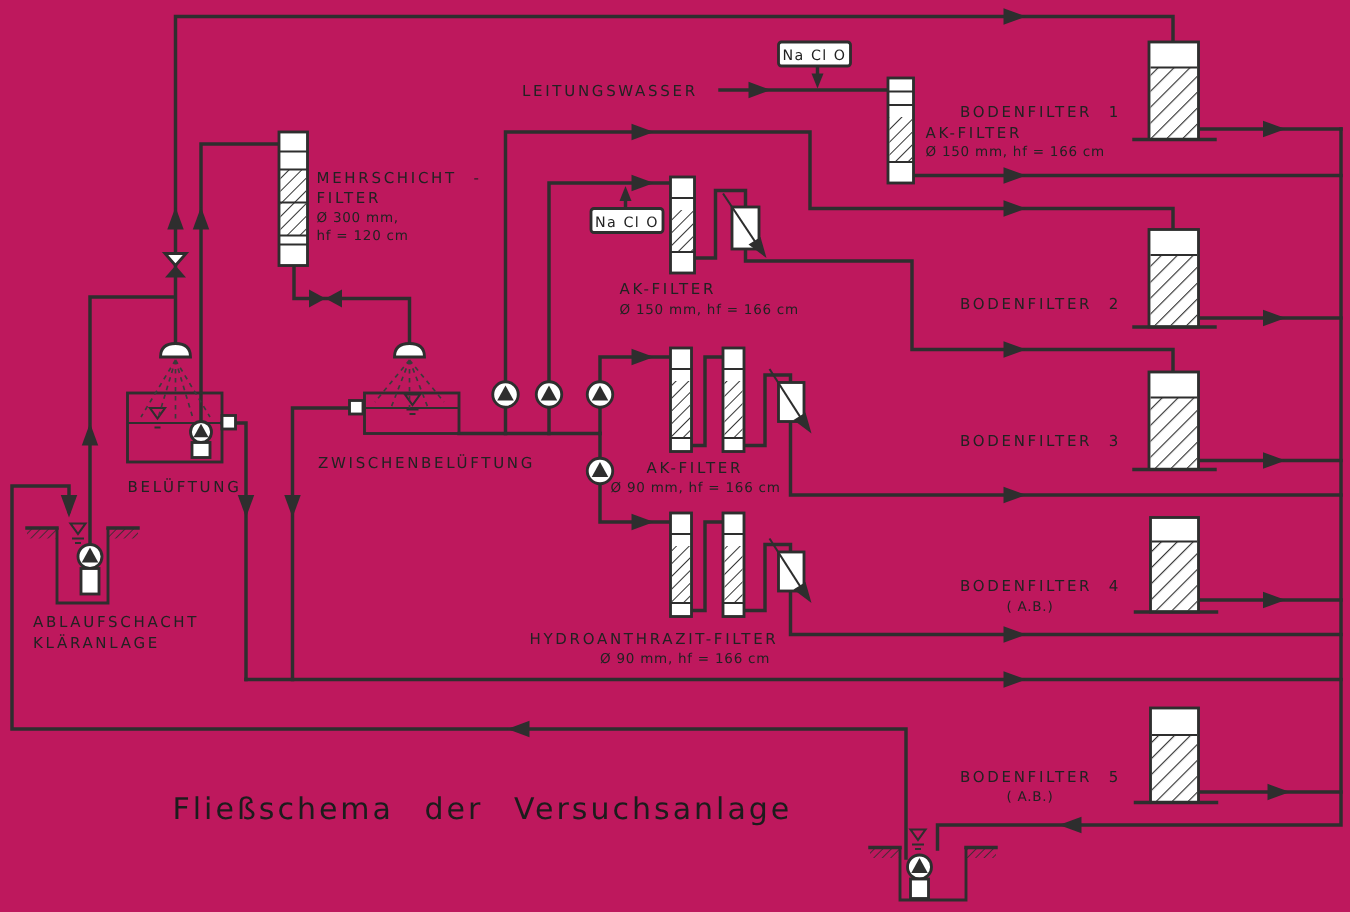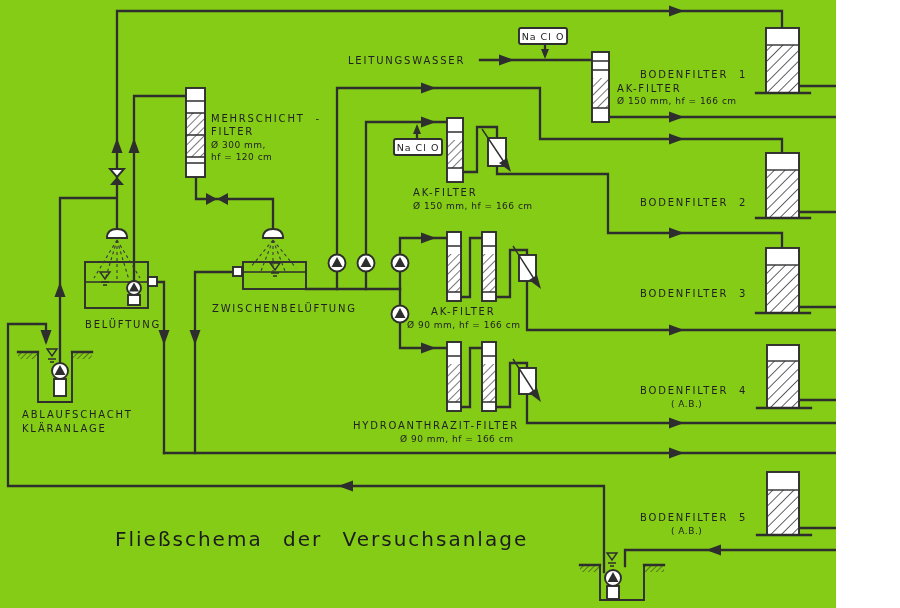--- a/index.html
+++ b/index.html
@@ -1,16 +1,16 @@
 <!DOCTYPE html>
 <html><head>
 <meta charset="utf-8">
 <style>
   html,body{margin:0;padding:0;background:#ffffff;}
-  .stage{position:relative;width:836px;height:608px;background:#84cc16;overflow:hidden;
+  .stage{position:relative;width:900px;height:608px;background:#be185d;overflow:hidden;
          font-family:"DejaVu Sans",sans-serif;}
   svg{display:block}
   .ln{stroke:#2e2e2e;stroke-width:2.3;fill:none;stroke-linecap:square;stroke-linejoin:miter;}
   .eq{stroke:#2e2e2e;stroke-width:1.9;fill:#ffffff;}
   .eqo{stroke:#2e2e2e;stroke-width:1.9;fill:none;}
   .thin{stroke:#2e2e2e;stroke-width:1.4;fill:none;}
   .dash{stroke:#2e2e2e;stroke-width:1.6;fill:none;stroke-dasharray:2.5 3;}
   .spray{stroke:#3a3a3a;stroke-width:1.1;fill:none;stroke-dasharray:3 3;}
   .fill{fill:#2e2e2e;stroke:none;}
   .lbl{font-size:10px;letter-spacing:1.8px;fill:#222;word-spacing:6px;}

